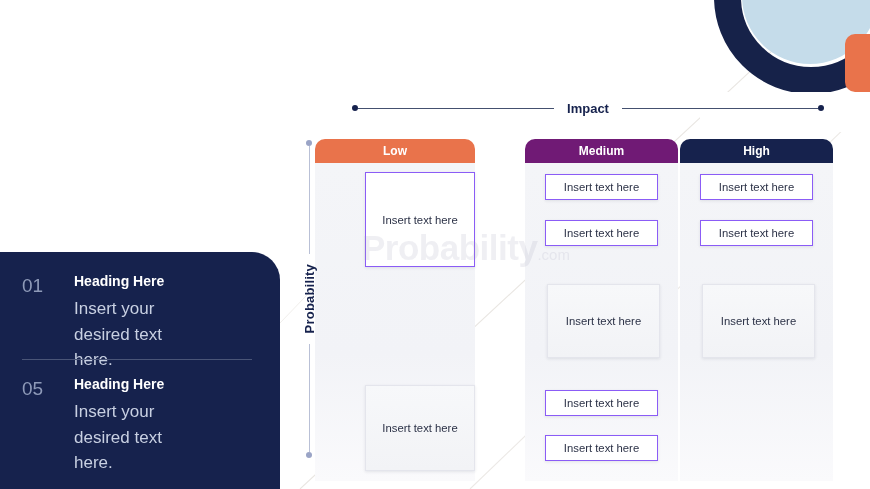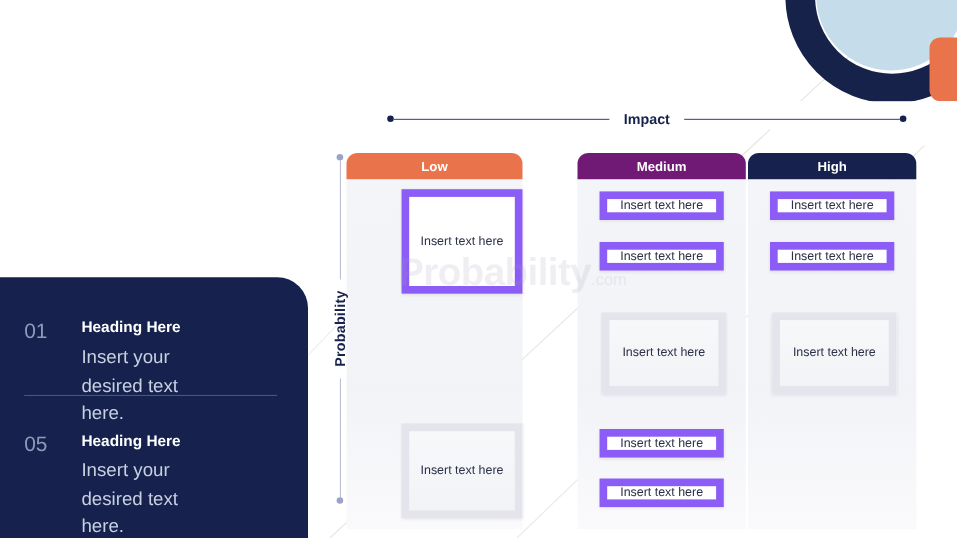--- a/index.html
+++ b/index.html
@@ -126,21 +126,20 @@
     border-radius: 0 28px 0 0;
     z-index: 11;
   }
 
   .navy-item {
     position: absolute;
     left: 22px;
     width: 238px;
     display: flex;
     align-items: flex-start;
-    margin-top: 16px;
   }
   .navy-item.item-1 { top: 22px; }
   .navy-item.item-2 { top: 125px; }
 
   .navy-num {
     width: 52px;
     flex: 0 0 52px;
     font-size: 19px;
     color: #8e9ab8;
     font-weight: 400;
@@ -300,21 +299,21 @@
     right: 0;
     bottom: 0;
     background: linear-gradient(180deg, #f4f5f8 0%, #f2f3f7 60%, #fafafc 100%);
   }
   .mcol.col-0 .mcol-body { left: -55px; width: 160px; }
 
   
   .card {
     position: absolute;
     background: #ffffff;
-    border: 7px solid #8b5cf6;
+    border: 1px solid #8b5cf6;
     box-shadow: 0 1px 3px rgba(30,36,60,0.10);
     display: flex;
     align-items: center;
     justify-content: center;
     font-size: 11.3px;
     color: #2b3146;
     text-align: center;
   }
   .card.gray {
     background: linear-gradient(180deg, #f7f8fa 0%, #f2f3f6 100%);

